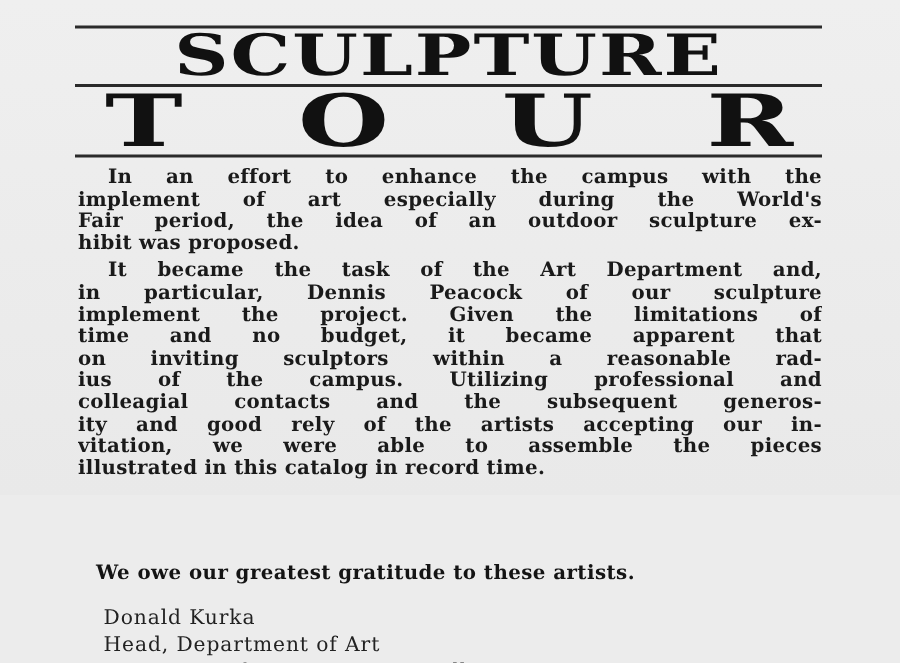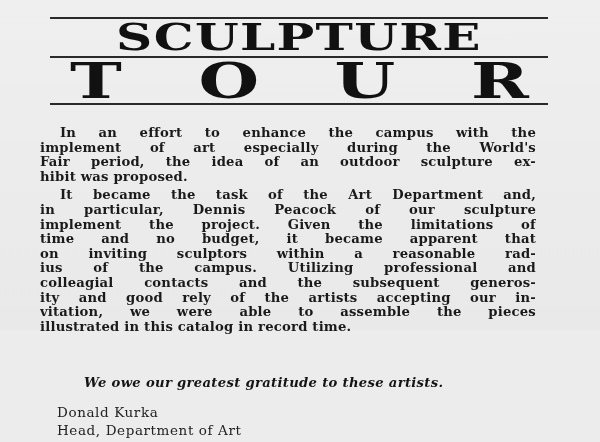--- a/index.html
+++ b/index.html
@@ -22,41 +22,40 @@
       white-space: nowrap;
     }
     .title2 {
       position: absolute; left: 50px; width: 498px; top: 58px; height: 46px;
       display: flex; justify-content: space-between; align-items: center;
       font-family: "DejaVu Serif", serif; font-weight: bold;
       font-size: 48px; line-height: 46px; color: #111;
       padding: 0 28px 0 28px; box-sizing: border-box;
     }
     .title2 span { display: inline-block; transform: scaleX(1.45); }
-    .body { position: absolute; left: 40px; width: 496px; top: 112px; margin-top: 14px; }
+    .body { position: absolute; left: 52px; width: 496px; top: 112px; }
     .ln {
       display: block; height: 14.6px; line-height: 14.6px;
       font-size: 13.2px; font-weight: bold; letter-spacing: 0.2px;
       text-align: justify; text-align-last: justify; white-space: nowrap;
       color: #1a1a1a;
     }
     .ln.justify { white-space: normal; overflow: hidden; }
     .ln.indent { padding-left: 20px; }
     .ln.last { text-align-last: left; }
     .gap { height: 4px; }
     .sig { position: absolute; left: 57px; top: 403px; }
     .sig .s {
       display: block; font-size: 13.5px; line-height: 18px; font-weight: normal;
-      letter-spacing: 0.6px; color: #222;
+      letter-spacing: 0.6px; color: #222; margin-left: 12px;
     }
     .thanks {
-      position: absolute; left: 84px; width: 472px; top: 375px;
+      position: absolute; left: 64px; width: 472px; top: 375px;
       font-size: 13.2px; font-weight: bold; line-height: 16px; letter-spacing: 0.3px;
       white-space: nowrap;
-      font-style: italic;
     }
   </style>
 </head>
 <body>
 
 <div class="page">
 
   <div class="rule" style="top:17px;"></div>
   <div class="title1">SCULPTURE</div>
   <div class="rule" style="top:56px;"></div>

